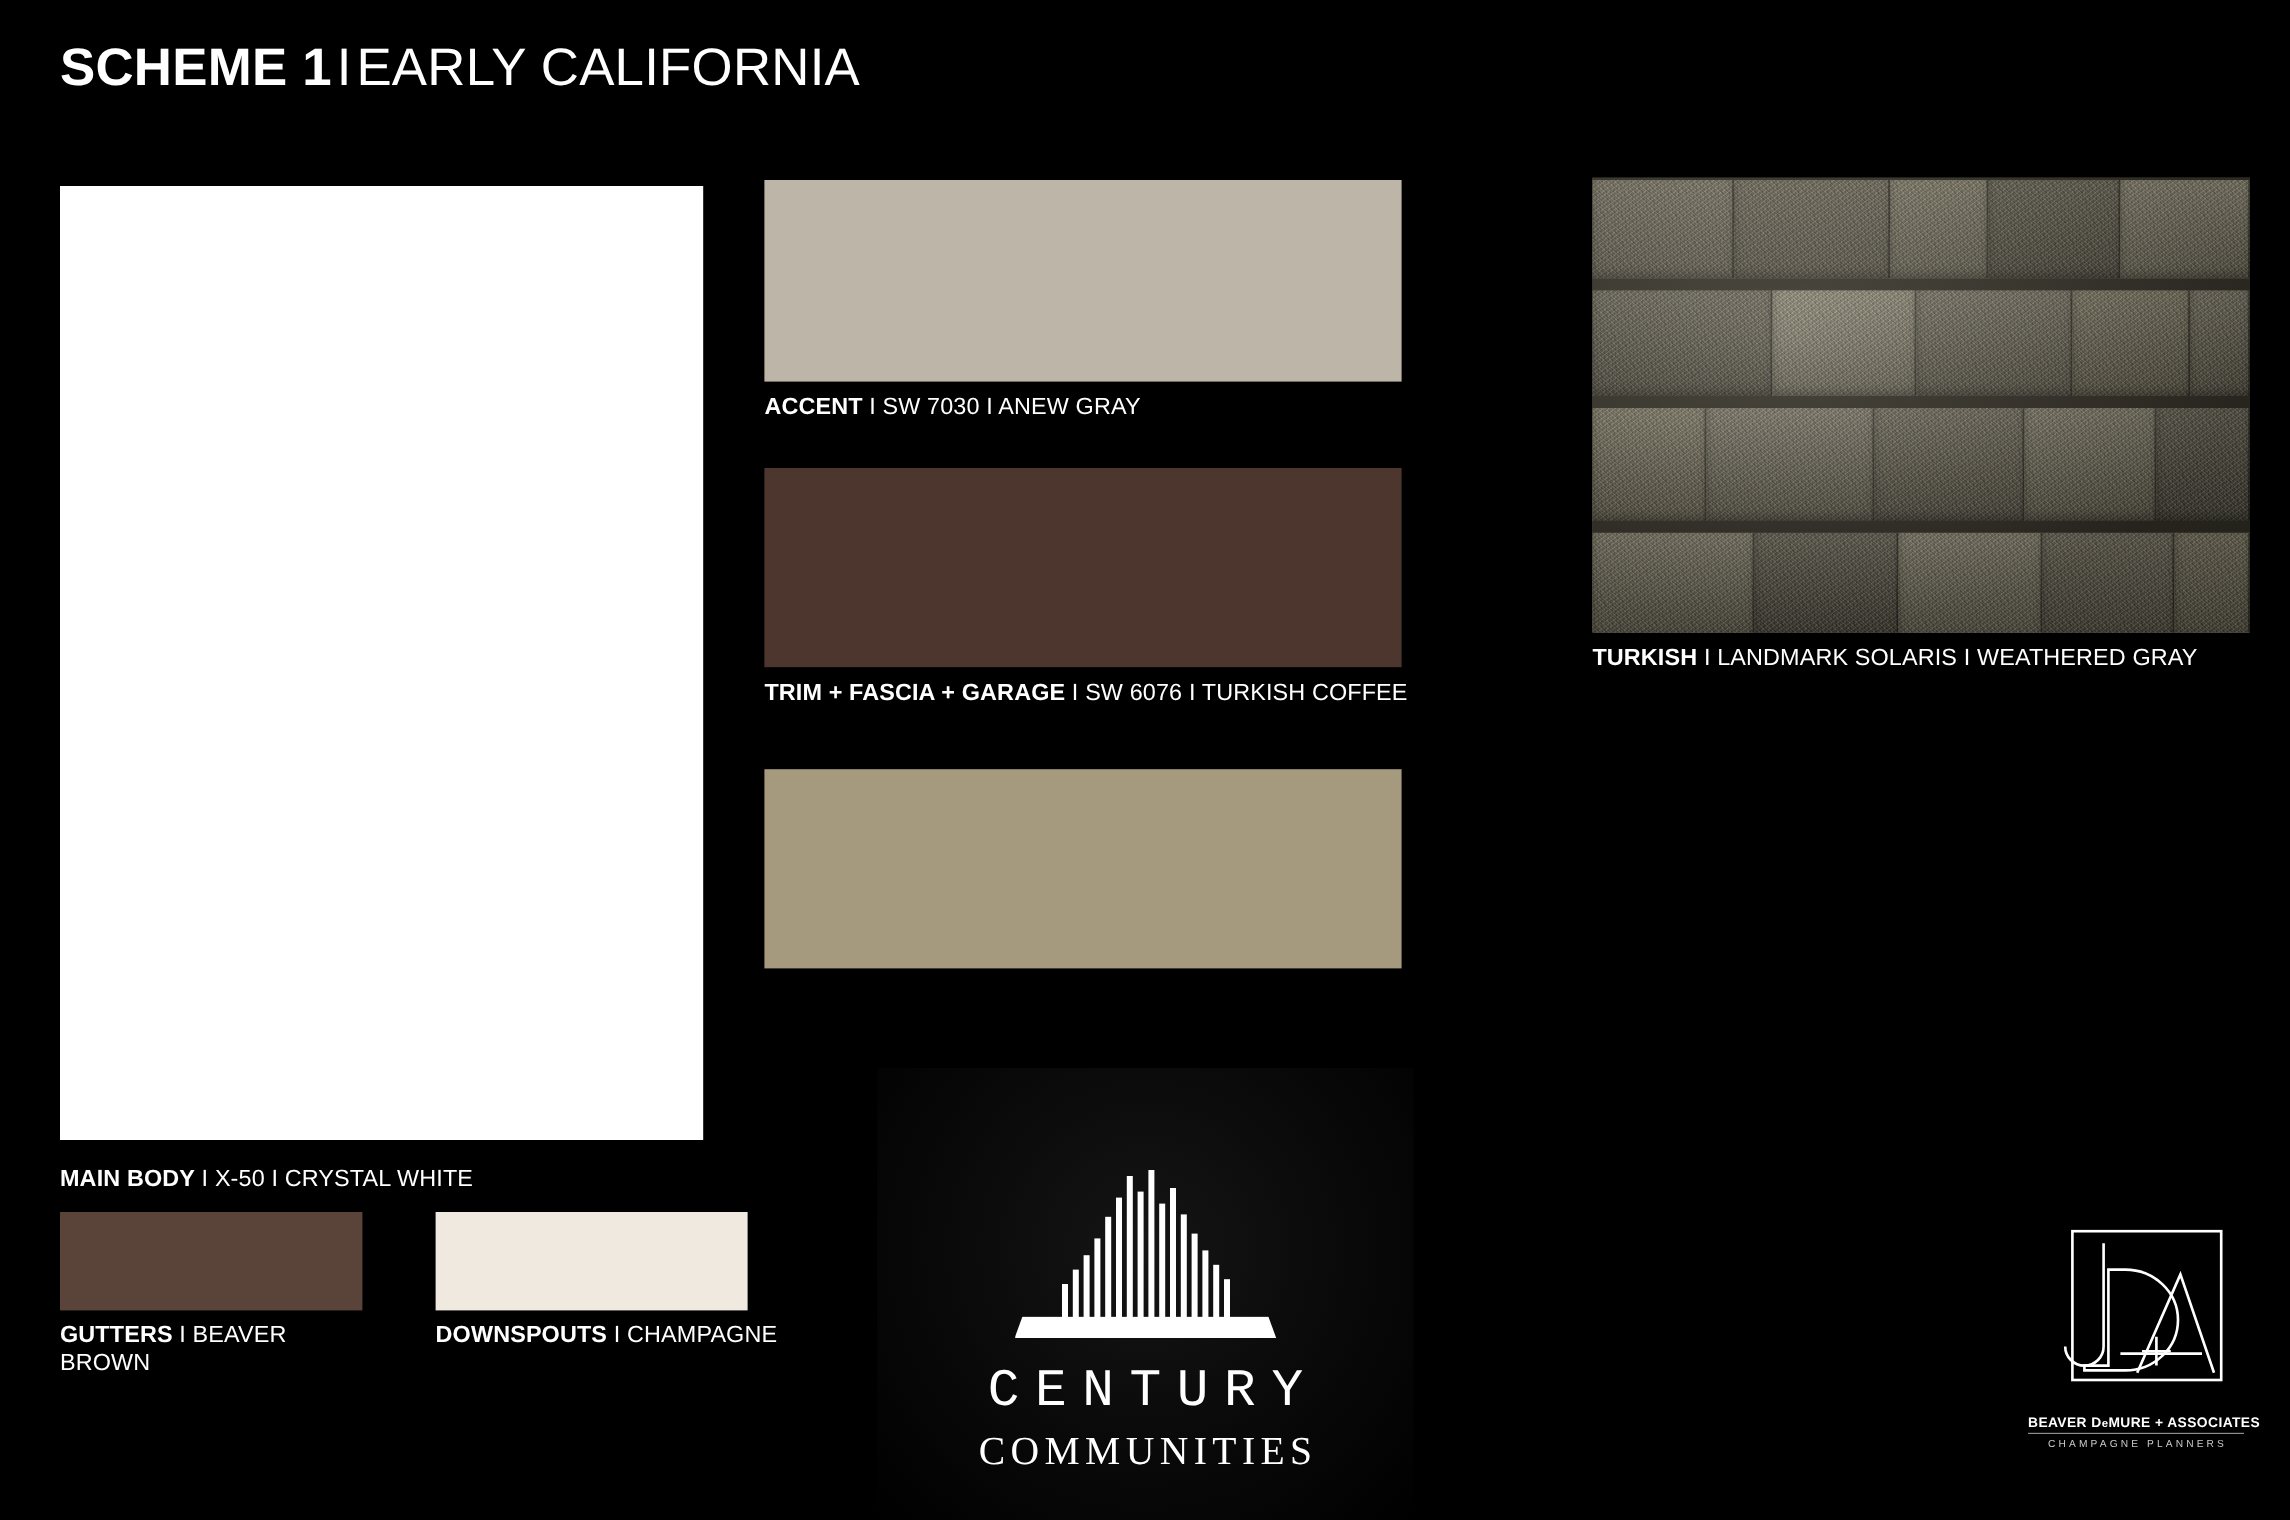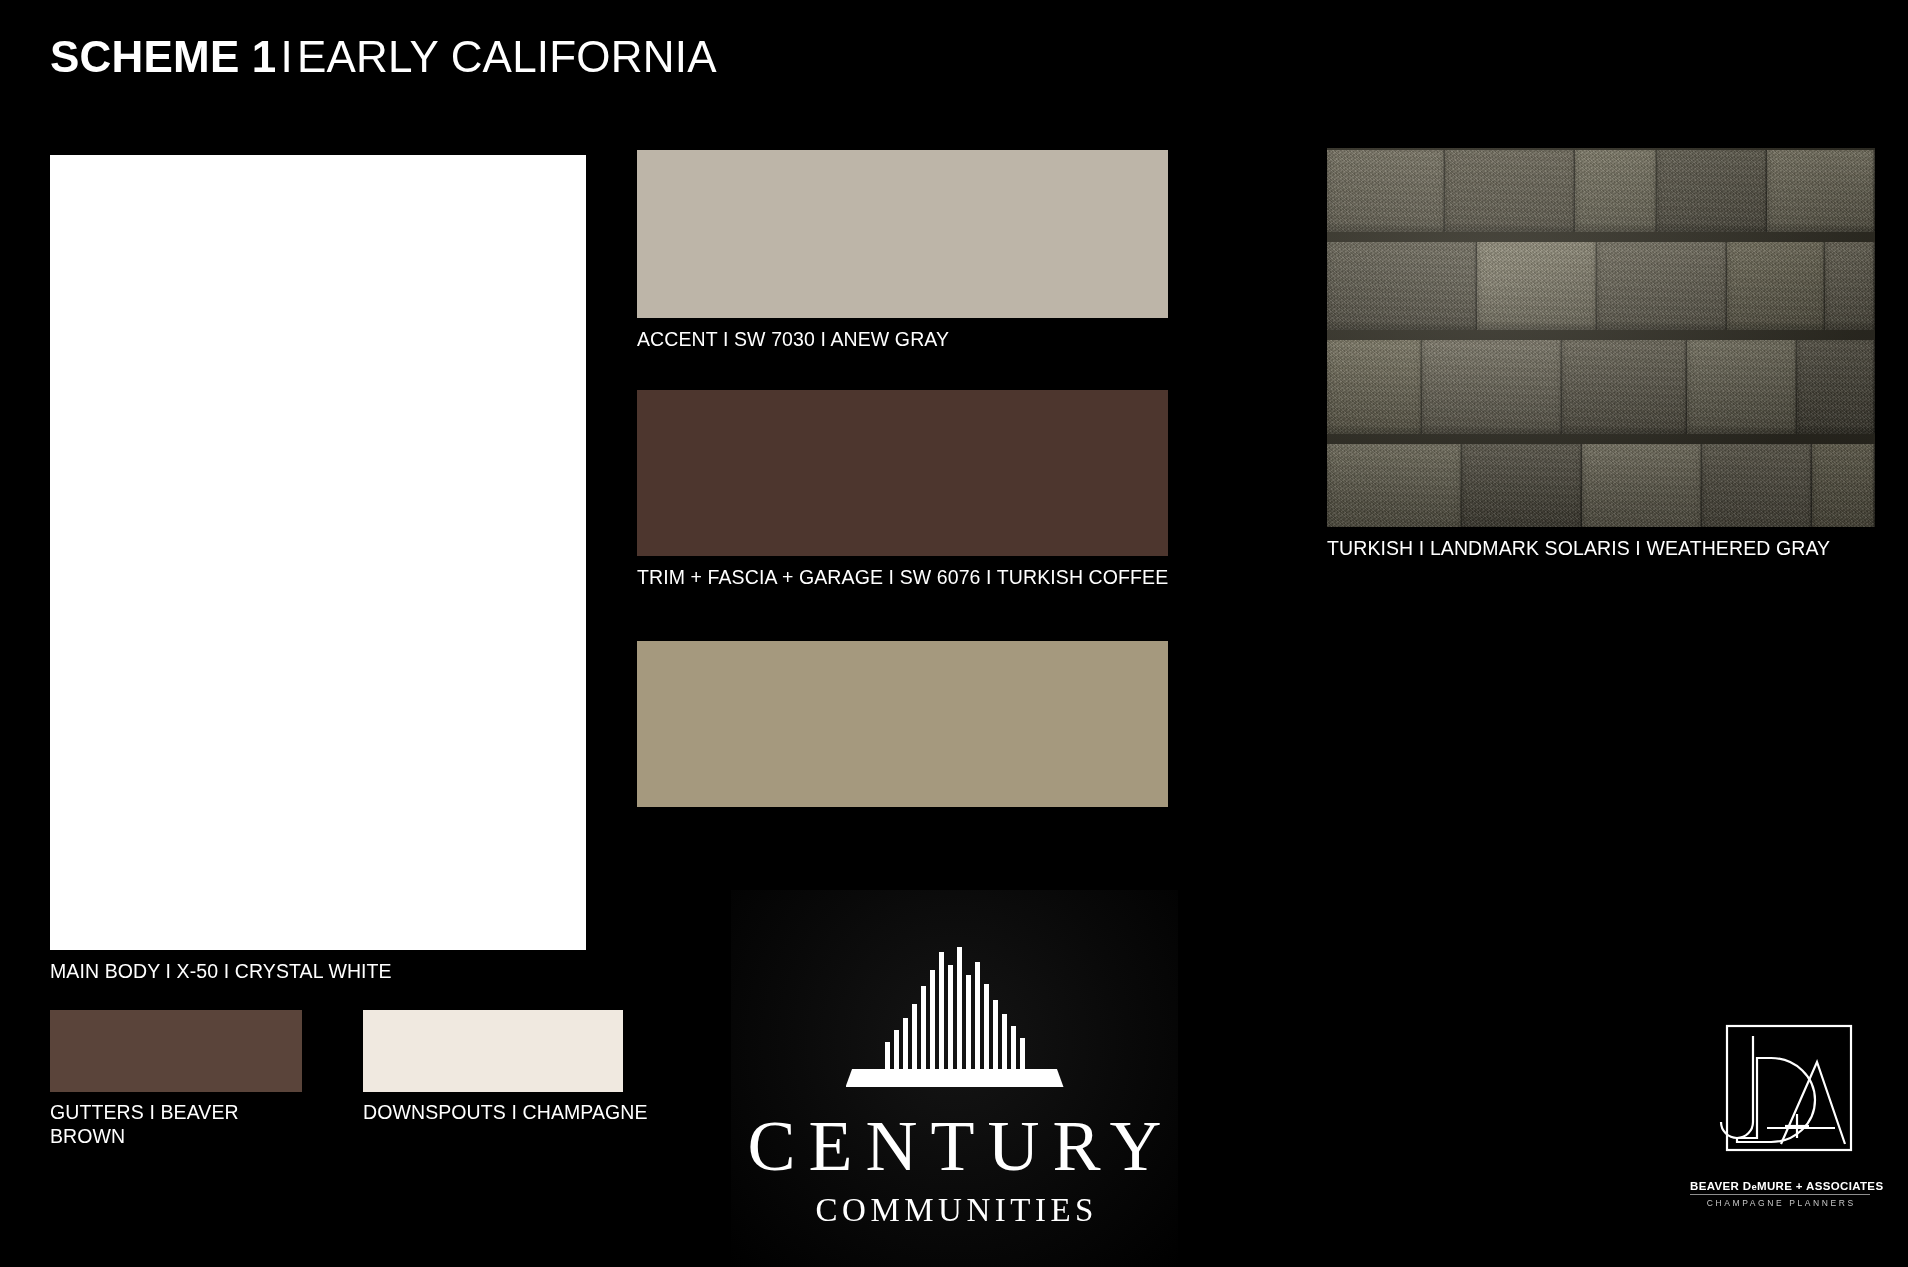--- a/index.html
+++ b/index.html
@@ -18,28 +18,28 @@
   }
   .title .b { font-weight:bold; }
   .title .sep { font-weight:300; padding:0 4px; }
   .title .n { font-weight:400; }
 
   
   .cap {
     color:#fff; font-size:19.5px; line-height:24px;
     letter-spacing:0.1px; white-space:nowrap;
   }
-  .cap .b { font-weight:normal; }
+  .cap .b { font-weight:bold; }
   .cap .sep { font-weight:400; }
   .cap.wrap { white-space:normal; }
 
   
   .mainbody { position:absolute; left:50px; top:155px; }
   .mainbody .sw { width:536px; height:795px; background:#ffffff; }
-  .mainbody .cap { margin-top:9px; }
+  .mainbody .cap { margin-top:20px; }
 
   
   .col-mid { position:absolute; left:637px; top:150px; }
   .mid-item { margin-bottom:18px; }
   .mid-item .sw { width:531px; }
   .sw-accent   { height:168px; }
   .sw-trim     { height:166px; }
   .sw-door     { height:166px; }
   .mid-item .cap { margin-top:9px; }
   .gap-1 { height:21px; }
@@ -86,22 +86,22 @@
   .dome { position:relative; width:230px; height:145px; margin-bottom:18px; }
   .dome .spike {
     position:absolute; bottom:22px; width:5px; background:#fff;
   }
   .dome .base {
     position:absolute; bottom:5px; left:6px; width:218px; height:18px;
     background:#fff;
     clip-path:polygon(3% 0, 97% 0, 100% 100%, 0 100%);
   }
   .century-name {
-    color:#fff; font-family:Liberation Serif, serif;
-    font-size:72px; letter-spacing:13px; line-height:1;
+    color:#fff; font-family:Liberation Mono, monospace;
+    font-size:44px; letter-spacing:13px; line-height:1;
     text-indent:13px; margin-bottom:12px;
   }
   .century-sub {
     color:#fff; font-family:"Liberation Serif", serif;
     font-size:33px; letter-spacing:4.5px; line-height:1;
     text-indent:4.5px;
   }
 
   
   .jda { position:absolute; left:1690px; top:1022px; width:180px; }

